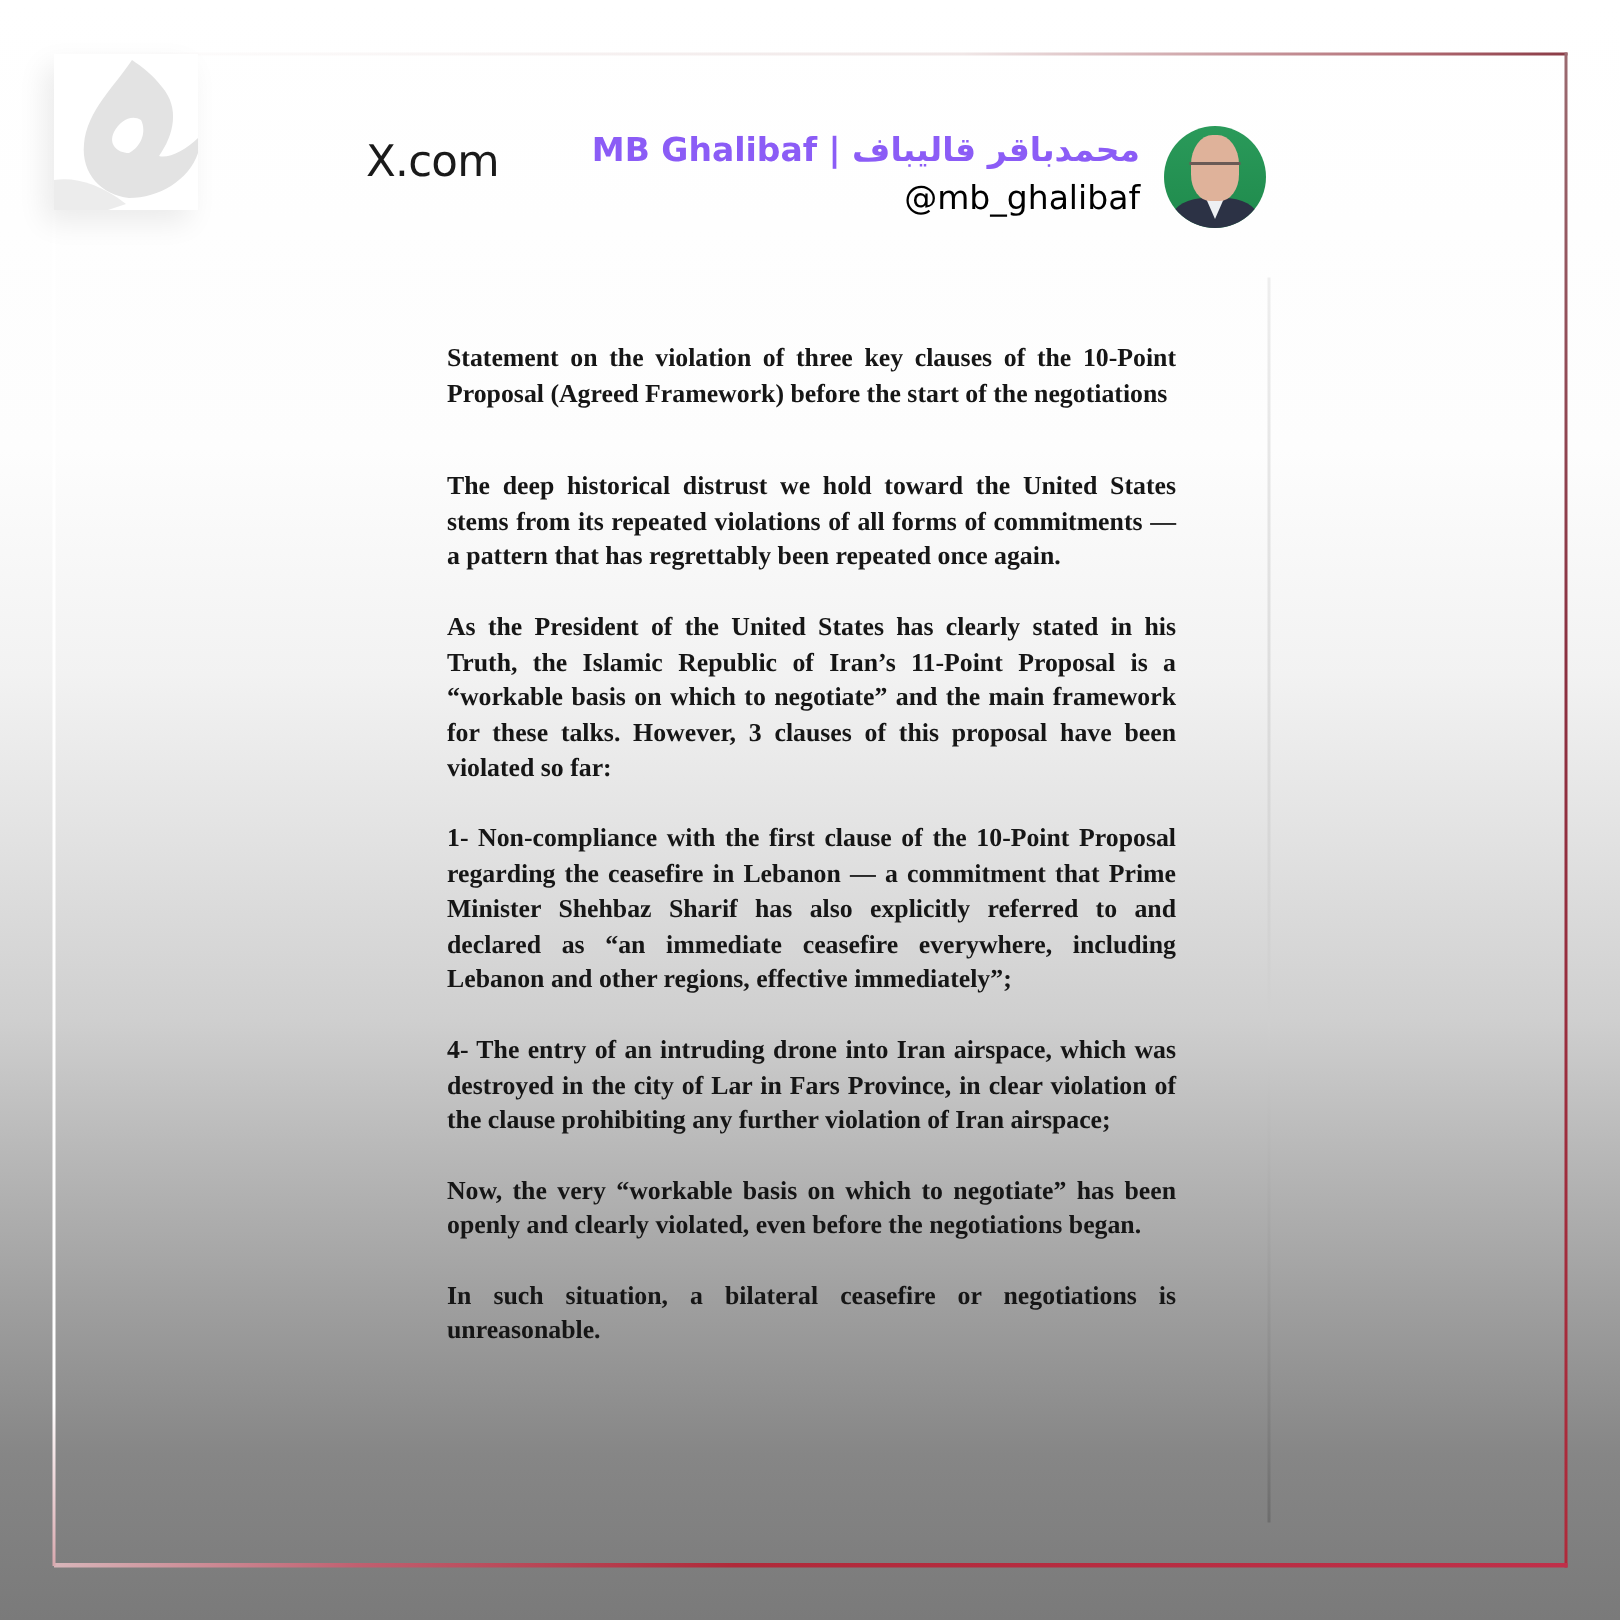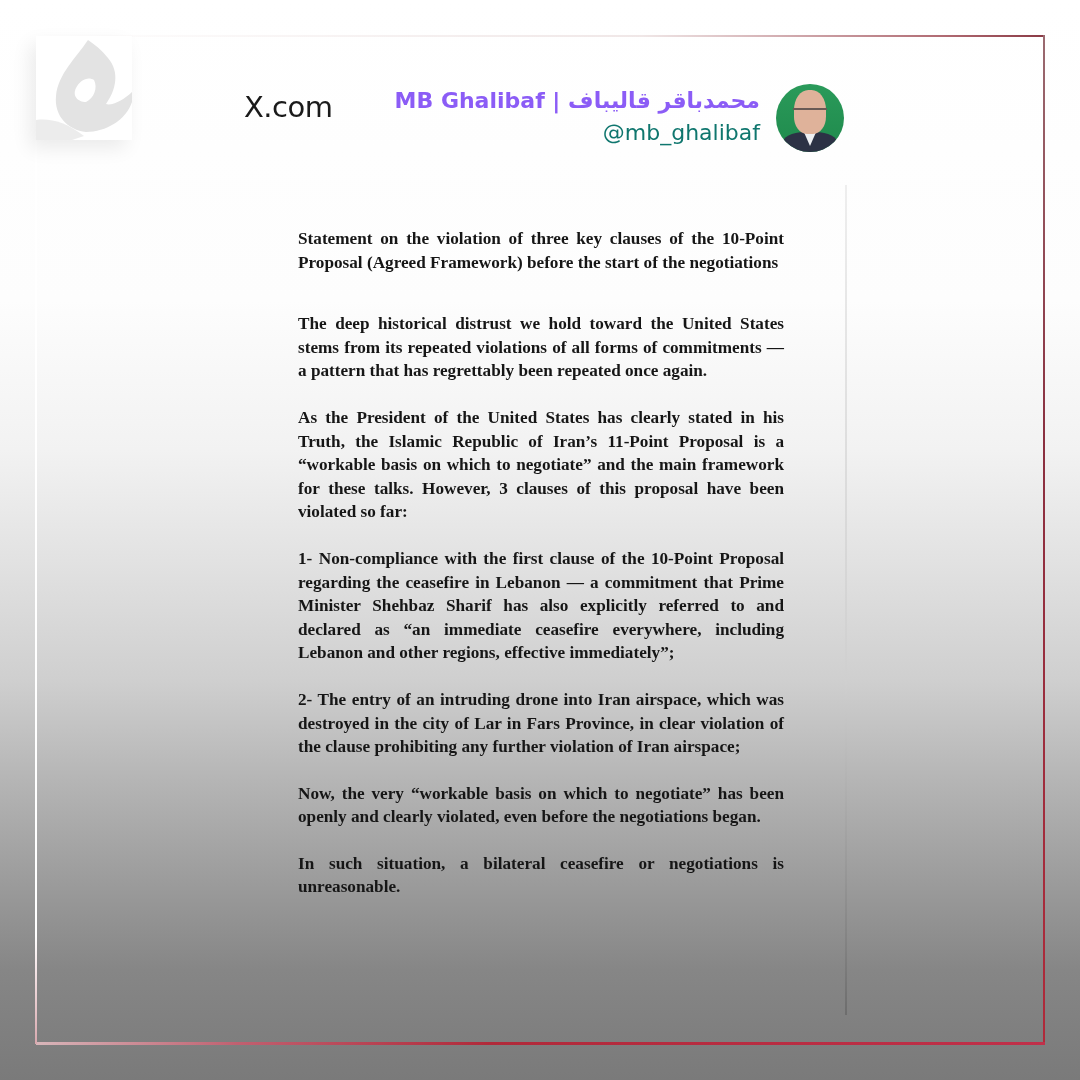--- a/index.html
+++ b/index.html
@@ -37,21 +37,21 @@
     font-family:"DejaVu Sans", sans-serif; font-weight:normal;
     font-size:29px; color:#1a1a1a; letter-spacing:-0.5px;
   }
   .name-row {
     position:absolute; right:320px; top:88px;
     font-family:"DejaVu Sans", sans-serif; font-weight:bold; font-size:22px;
     color:#8b5cf6; white-space:nowrap; direction:ltr;
   }
   .handle {
     position:absolute; right:320px; top:120px;
-    font-family:"DejaVu Sans", sans-serif; font-size:22px; color:#0f766e;
+    font-family:"DejaVu Sans", sans-serif; font-size:22px; color:#000000;
   }
   .avatar {
     position:absolute; left:776px; top:84px; width:68px; height:68px; border-radius:50%;
     background: radial-gradient(circle at 50% 45%, #e9c1a9 0 30%, transparent 31%),
                 linear-gradient(to bottom, #2a9a5a 0%, #1f8a4c 100%);
     overflow:hidden;
   }
   .avatar .face {
     position:absolute; left:18px; top:6px; width:32px; height:44px; border-radius:45% 45% 40% 40%;
     background:#dfb29a;
@@ -110,16 +110,16 @@
   <div class="glasses"></div>
 </div>
 
 <div class="doc-divider"></div>
 
 <div class="doc">
   <p class="title">Statement on the violation of three key clauses of the 10-Point Proposal (Agreed Framework) before the start of the negotiations</p>
   <p>The deep historical distrust we hold toward the United States stems from its repeated violations of all forms of commitments — a pattern that has regrettably been repeated once again.</p>
   <p>As the President of the United States has clearly stated in his Truth, the Islamic Republic of Iran’s 11-Point Proposal is a “workable basis on which to negotiate” and the main framework for these talks. However, 3 clauses of this proposal have been violated so far:</p>
   <p>1- Non-compliance with the first clause of the 10-Point Proposal regarding the ceasefire in Lebanon — a commitment that Prime Minister Shehbaz Sharif has also explicitly referred to and declared as “an immediate ceasefire everywhere, including Lebanon and other regions, effective immediately”;</p>
-  <p>2- The entry of an intruding drone into Iran airspace, which was destroyed in the city of Lar in Fars Province, in clear violation of the clause prohibiting any further violation of Iran airspace;</p>
+  <p>4- The entry of an intruding drone into Iran airspace, which was destroyed in the city of Lar in Fars Province, in clear violation of the clause prohibiting any further violation of Iran airspace;</p>
   <p>Now, the very “workable basis on which to negotiate” has been openly and clearly violated, even before the negotiations began.</p>
   <p>In such situation, a bilateral ceasefire or negotiations is unreasonable.</p>
 </div>
 
 </body></html>

